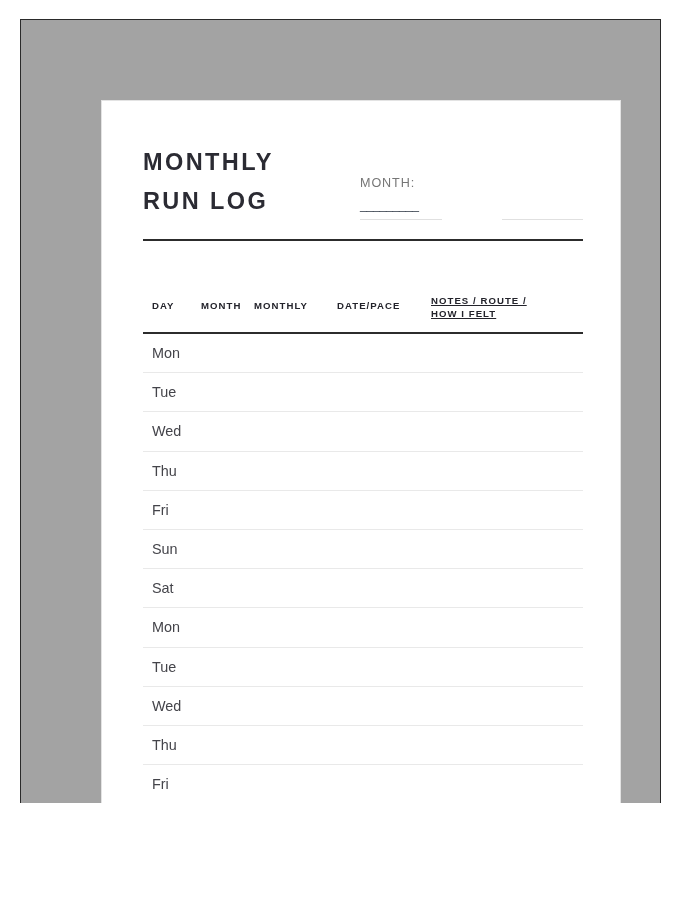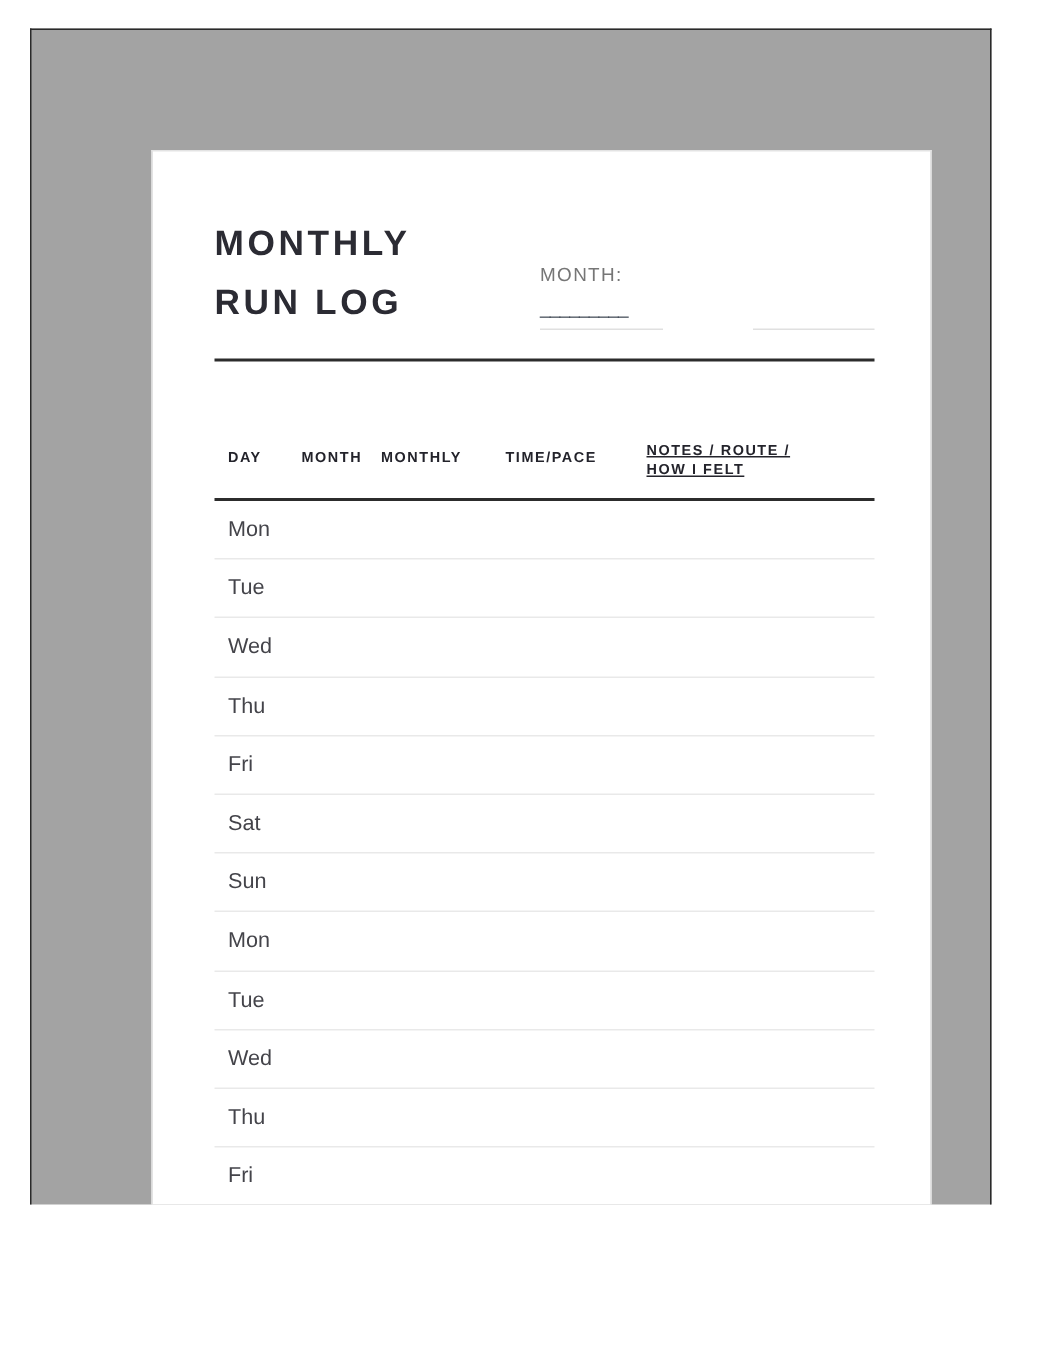--- a/index.html
+++ b/index.html
@@ -187,21 +187,21 @@
           </div>
 
           <div class="title-rule"></div>
         </div>
 
         <div class="run-table">
           <div class="table-head">
               <div class="col-head" style="left: 9px;">DAY</div>
               <div class="col-head" style="left: 58px;">MONTH</div>
               <div class="col-head" style="left: 111px;">MONTHLY</div>
-              <div class="col-head" style="left: 194px;">TIME/PACE</div>
+              <div class="col-head" style="left: 194px;">DATE/PACE</div>
               <div class="col-head notes" style="left: 288px;">NOTES / ROUTE /
 HOW I FELT</div>
             </div>
           <div id="table-body">
               <div class="row">
                 <div class="row-day">Mon</div>
                 <div class="row-cell" style="left: 58px;"></div>
                 <div class="row-cell" style="left: 111px;"></div>
                 <div class="row-cell" style="left: 194px;"></div>
                 <div class="row-cell" style="left: 288px;"></div>
@@ -228,28 +228,28 @@
                 <div class="row-cell" style="left: 288px;"></div>
               </div>
               <div class="row">
                 <div class="row-day">Fri</div>
                 <div class="row-cell" style="left: 58px;"></div>
                 <div class="row-cell" style="left: 111px;"></div>
                 <div class="row-cell" style="left: 194px;"></div>
                 <div class="row-cell" style="left: 288px;"></div>
               </div>
               <div class="row">
+                <div class="row-day">Sun</div>
+                <div class="row-cell" style="left: 58px;"></div>
+                <div class="row-cell" style="left: 111px;"></div>
+                <div class="row-cell" style="left: 194px;"></div>
+                <div class="row-cell" style="left: 288px;"></div>
+              </div>
+              <div class="row">
                 <div class="row-day">Sat</div>
-                <div class="row-cell" style="left: 58px;"></div>
-                <div class="row-cell" style="left: 111px;"></div>
-                <div class="row-cell" style="left: 194px;"></div>
-                <div class="row-cell" style="left: 288px;"></div>
-              </div>
-              <div class="row">
-                <div class="row-day">Sun</div>
                 <div class="row-cell" style="left: 58px;"></div>
                 <div class="row-cell" style="left: 111px;"></div>
                 <div class="row-cell" style="left: 194px;"></div>
                 <div class="row-cell" style="left: 288px;"></div>
               </div>
               <div class="row">
                 <div class="row-day">Mon</div>
                 <div class="row-cell" style="left: 58px;"></div>
                 <div class="row-cell" style="left: 111px;"></div>
                 <div class="row-cell" style="left: 194px;"></div>

